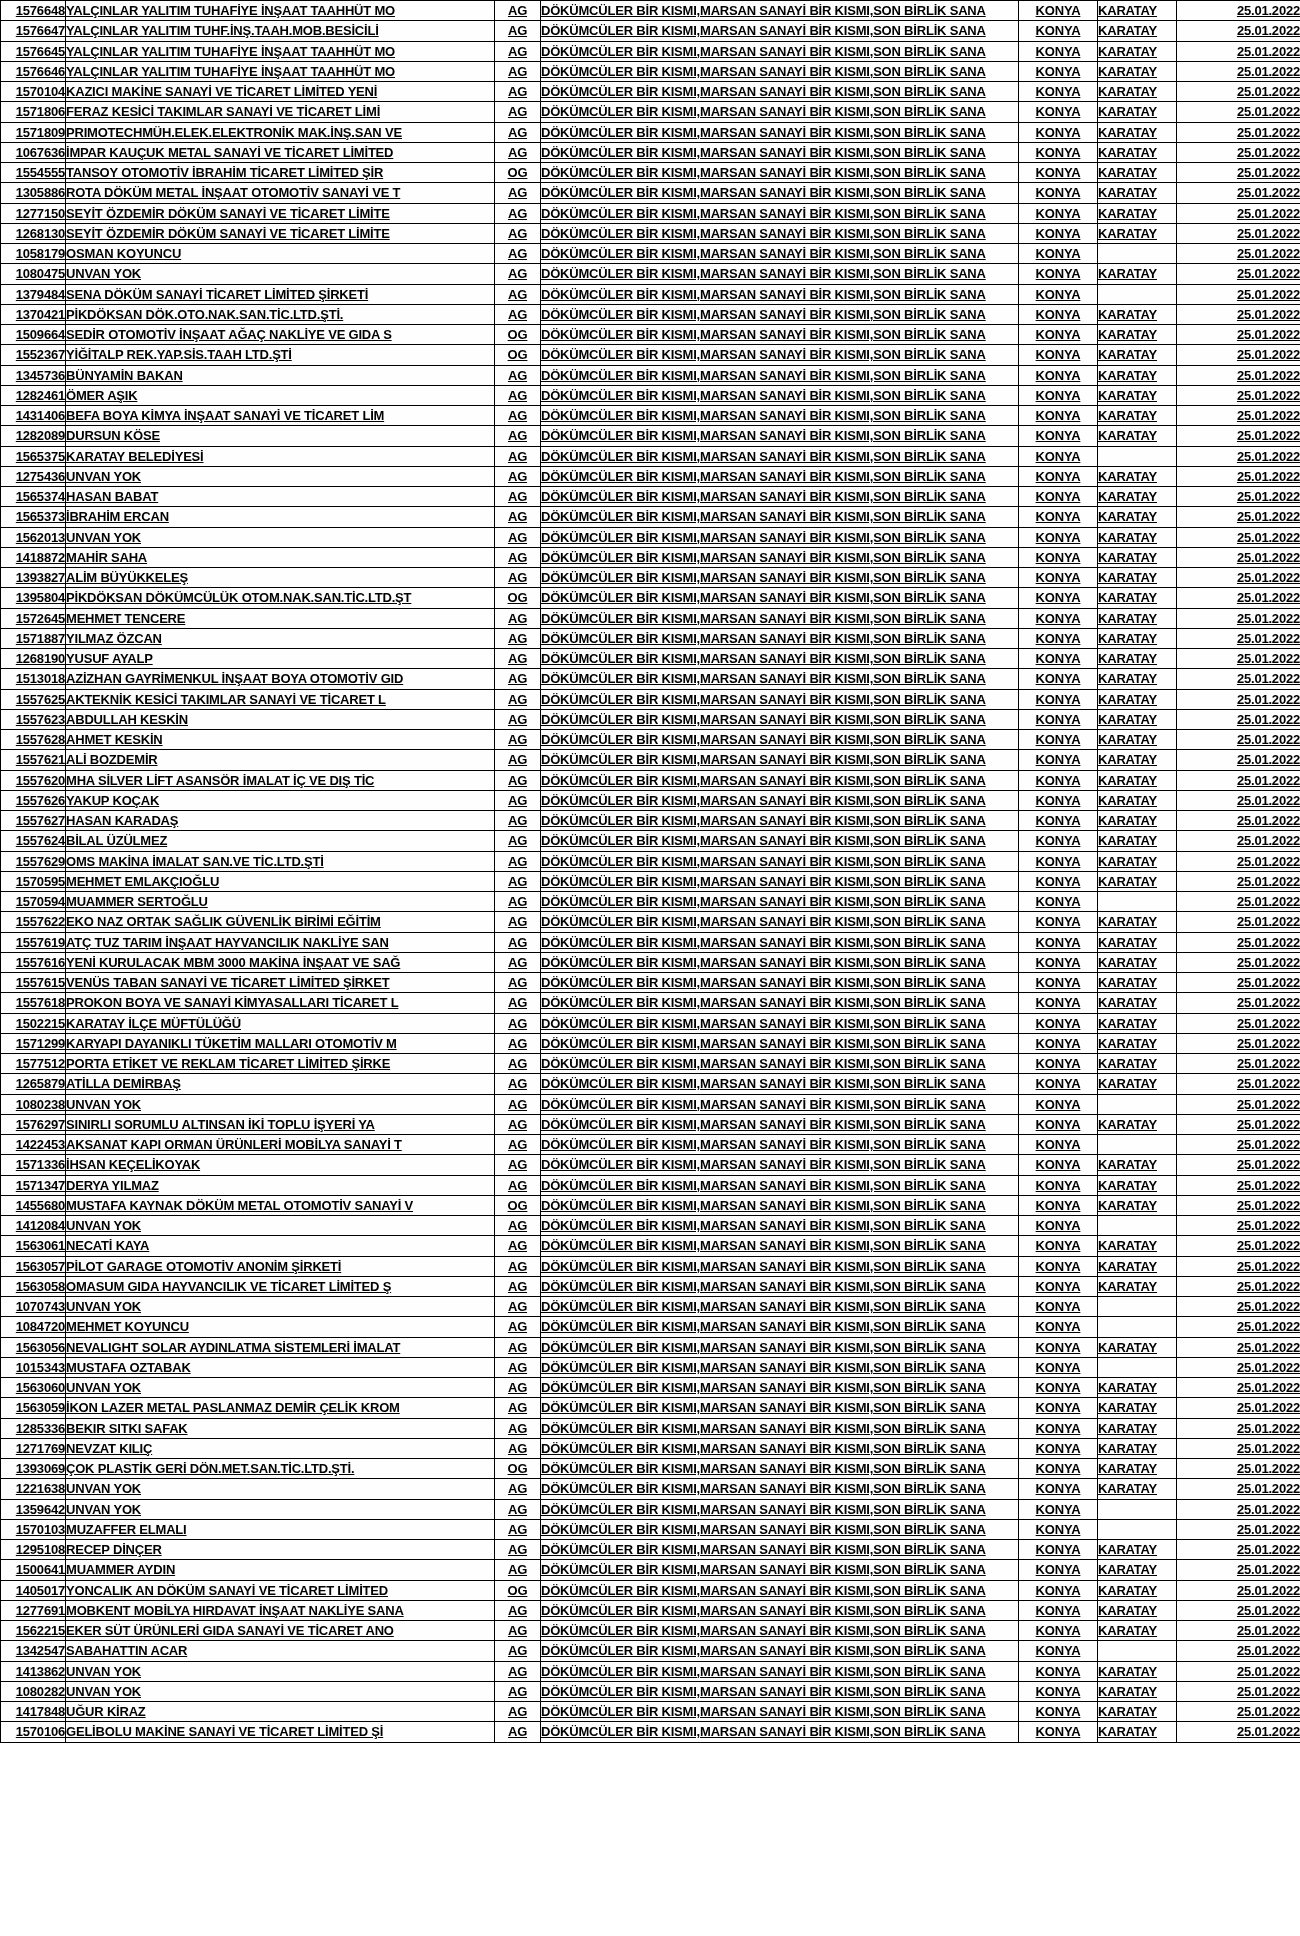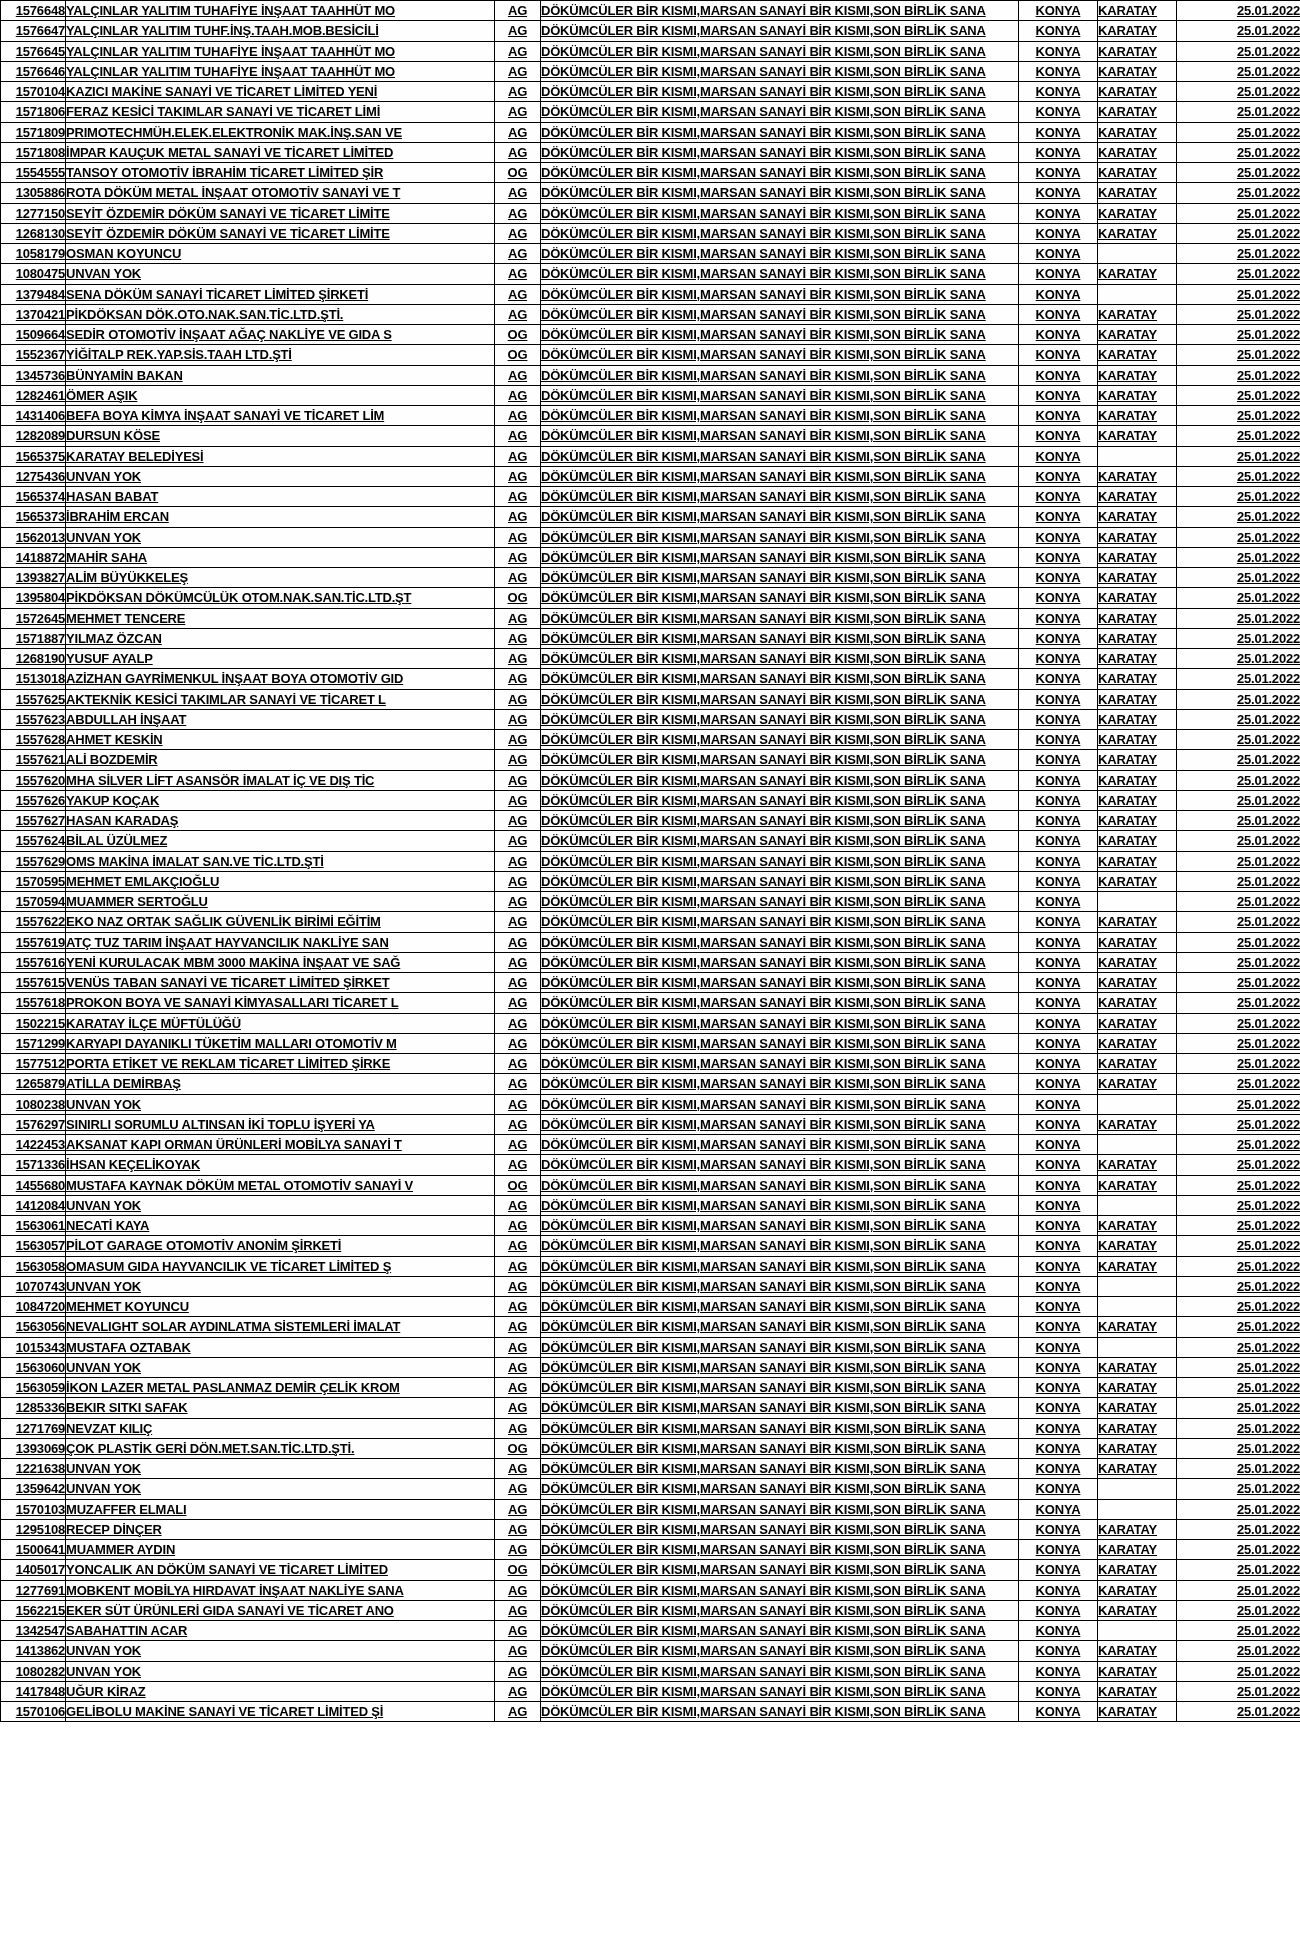--- a/index.html
+++ b/index.html
@@ -113,21 +113,21 @@
       <tr>
         <td class="c-id">1571809</td>
         <td class="c-name">PRIMOTECHMÜH.ELEK.ELEKTRONİK MAK.İNŞ.SAN VE</td>
         <td class="c-type">AG</td>
         <td class="c-desc">DÖKÜMCÜLER BİR KISMI,MARSAN SANAYİ BİR KISMI,SON BİRLİK SANA</td>
         <td class="c-city">KONYA</td>
         <td class="c-dist">KARATAY</td>
         <td class="c-date">25.01.2022</td>
       </tr>
       <tr>
-        <td class="c-id">1571808</td>
+        <td class="c-id">1067636</td>
         <td class="c-name">İMPAR KAUÇUK METAL SANAYİ VE TİCARET LİMİTED</td>
         <td class="c-type">AG</td>
         <td class="c-desc">DÖKÜMCÜLER BİR KISMI,MARSAN SANAYİ BİR KISMI,SON BİRLİK SANA</td>
         <td class="c-city">KONYA</td>
         <td class="c-dist">KARATAY</td>
         <td class="c-date">25.01.2022</td>
       </tr>
       <tr>
         <td class="c-id">1554555</td>
         <td class="c-name">TANSOY OTOMOTİV İBRAHİM TİCARET LİMİTED ŞİR</td>
@@ -366,21 +366,21 @@
         <td class="c-id">1557625</td>
         <td class="c-name">AKTEKNİK KESİCİ TAKIMLAR SANAYİ VE TİCARET L</td>
         <td class="c-type">AG</td>
         <td class="c-desc">DÖKÜMCÜLER BİR KISMI,MARSAN SANAYİ BİR KISMI,SON BİRLİK SANA</td>
         <td class="c-city">KONYA</td>
         <td class="c-dist">KARATAY</td>
         <td class="c-date">25.01.2022</td>
       </tr>
       <tr>
         <td class="c-id">1557623</td>
-        <td class="c-name">ABDULLAH İNŞAAT</td>
+        <td class="c-name">ABDULLAH KESKİN</td>
         <td class="c-type">AG</td>
         <td class="c-desc">DÖKÜMCÜLER BİR KISMI,MARSAN SANAYİ BİR KISMI,SON BİRLİK SANA</td>
         <td class="c-city">KONYA</td>
         <td class="c-dist">KARATAY</td>
         <td class="c-date">25.01.2022</td>
       </tr>
       <tr>
         <td class="c-id">1557628</td>
         <td class="c-name">AHMET KESKİN</td>
         <td class="c-type">AG</td>
@@ -565,20 +565,29 @@
         <td class="c-name">AKSANAT KAPI ORMAN ÜRÜNLERİ MOBİLYA SANAYİ T</td>
         <td class="c-type">AG</td>
         <td class="c-desc">DÖKÜMCÜLER BİR KISMI,MARSAN SANAYİ BİR KISMI,SON BİRLİK SANA</td>
         <td class="c-city">KONYA</td>
         <td class="c-dist"></td>
         <td class="c-date">25.01.2022</td>
       </tr>
       <tr>
         <td class="c-id">1571336</td>
         <td class="c-name">İHSAN KEÇELİKOYAK</td>
+        <td class="c-type">AG</td>
+        <td class="c-desc">DÖKÜMCÜLER BİR KISMI,MARSAN SANAYİ BİR KISMI,SON BİRLİK SANA</td>
+        <td class="c-city">KONYA</td>
+        <td class="c-dist">KARATAY</td>
+        <td class="c-date">25.01.2022</td>
+      </tr>
+      <tr>
+        <td class="c-id">1571347</td>
+        <td class="c-name">DERYA YILMAZ</td>
         <td class="c-type">AG</td>
         <td class="c-desc">DÖKÜMCÜLER BİR KISMI,MARSAN SANAYİ BİR KISMI,SON BİRLİK SANA</td>
         <td class="c-city">KONYA</td>
         <td class="c-dist">KARATAY</td>
         <td class="c-date">25.01.2022</td>
       </tr>
       <tr>
         <td class="c-id">1455680</td>
         <td class="c-name">MUSTAFA KAYNAK DÖKÜM METAL OTOMOTİV SANAYİ V</td>
         <td class="c-type">OG</td>

